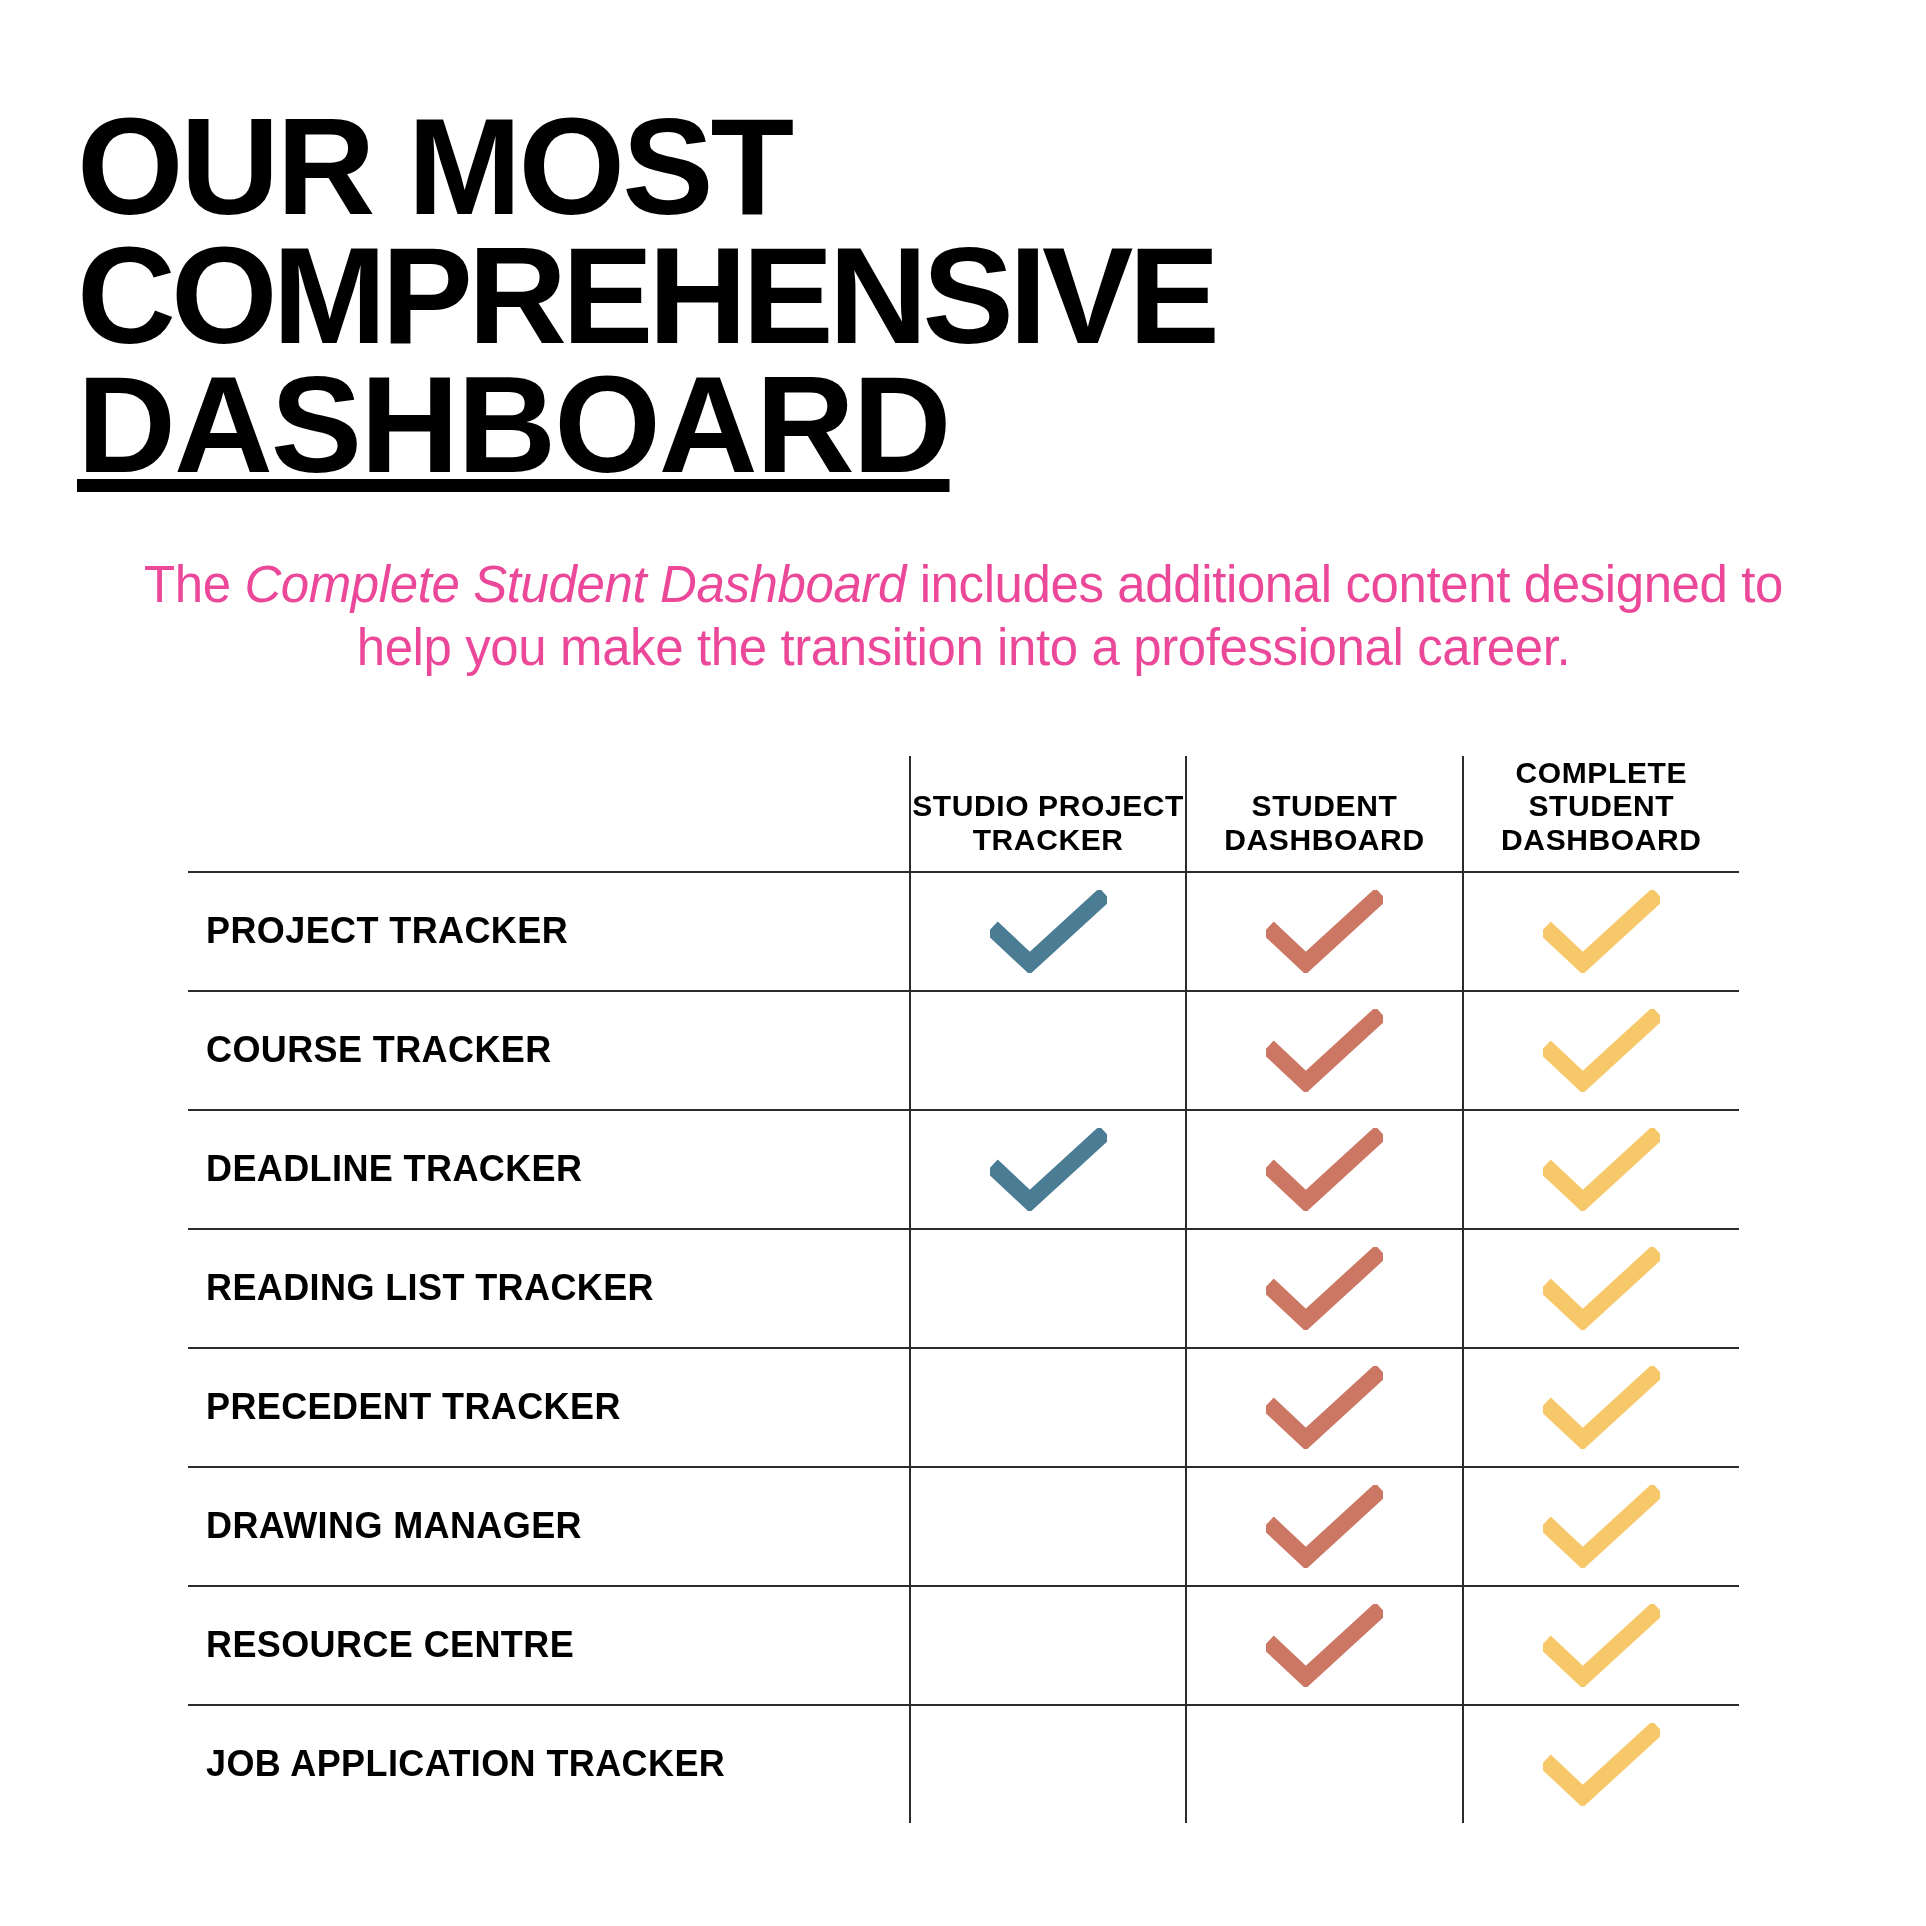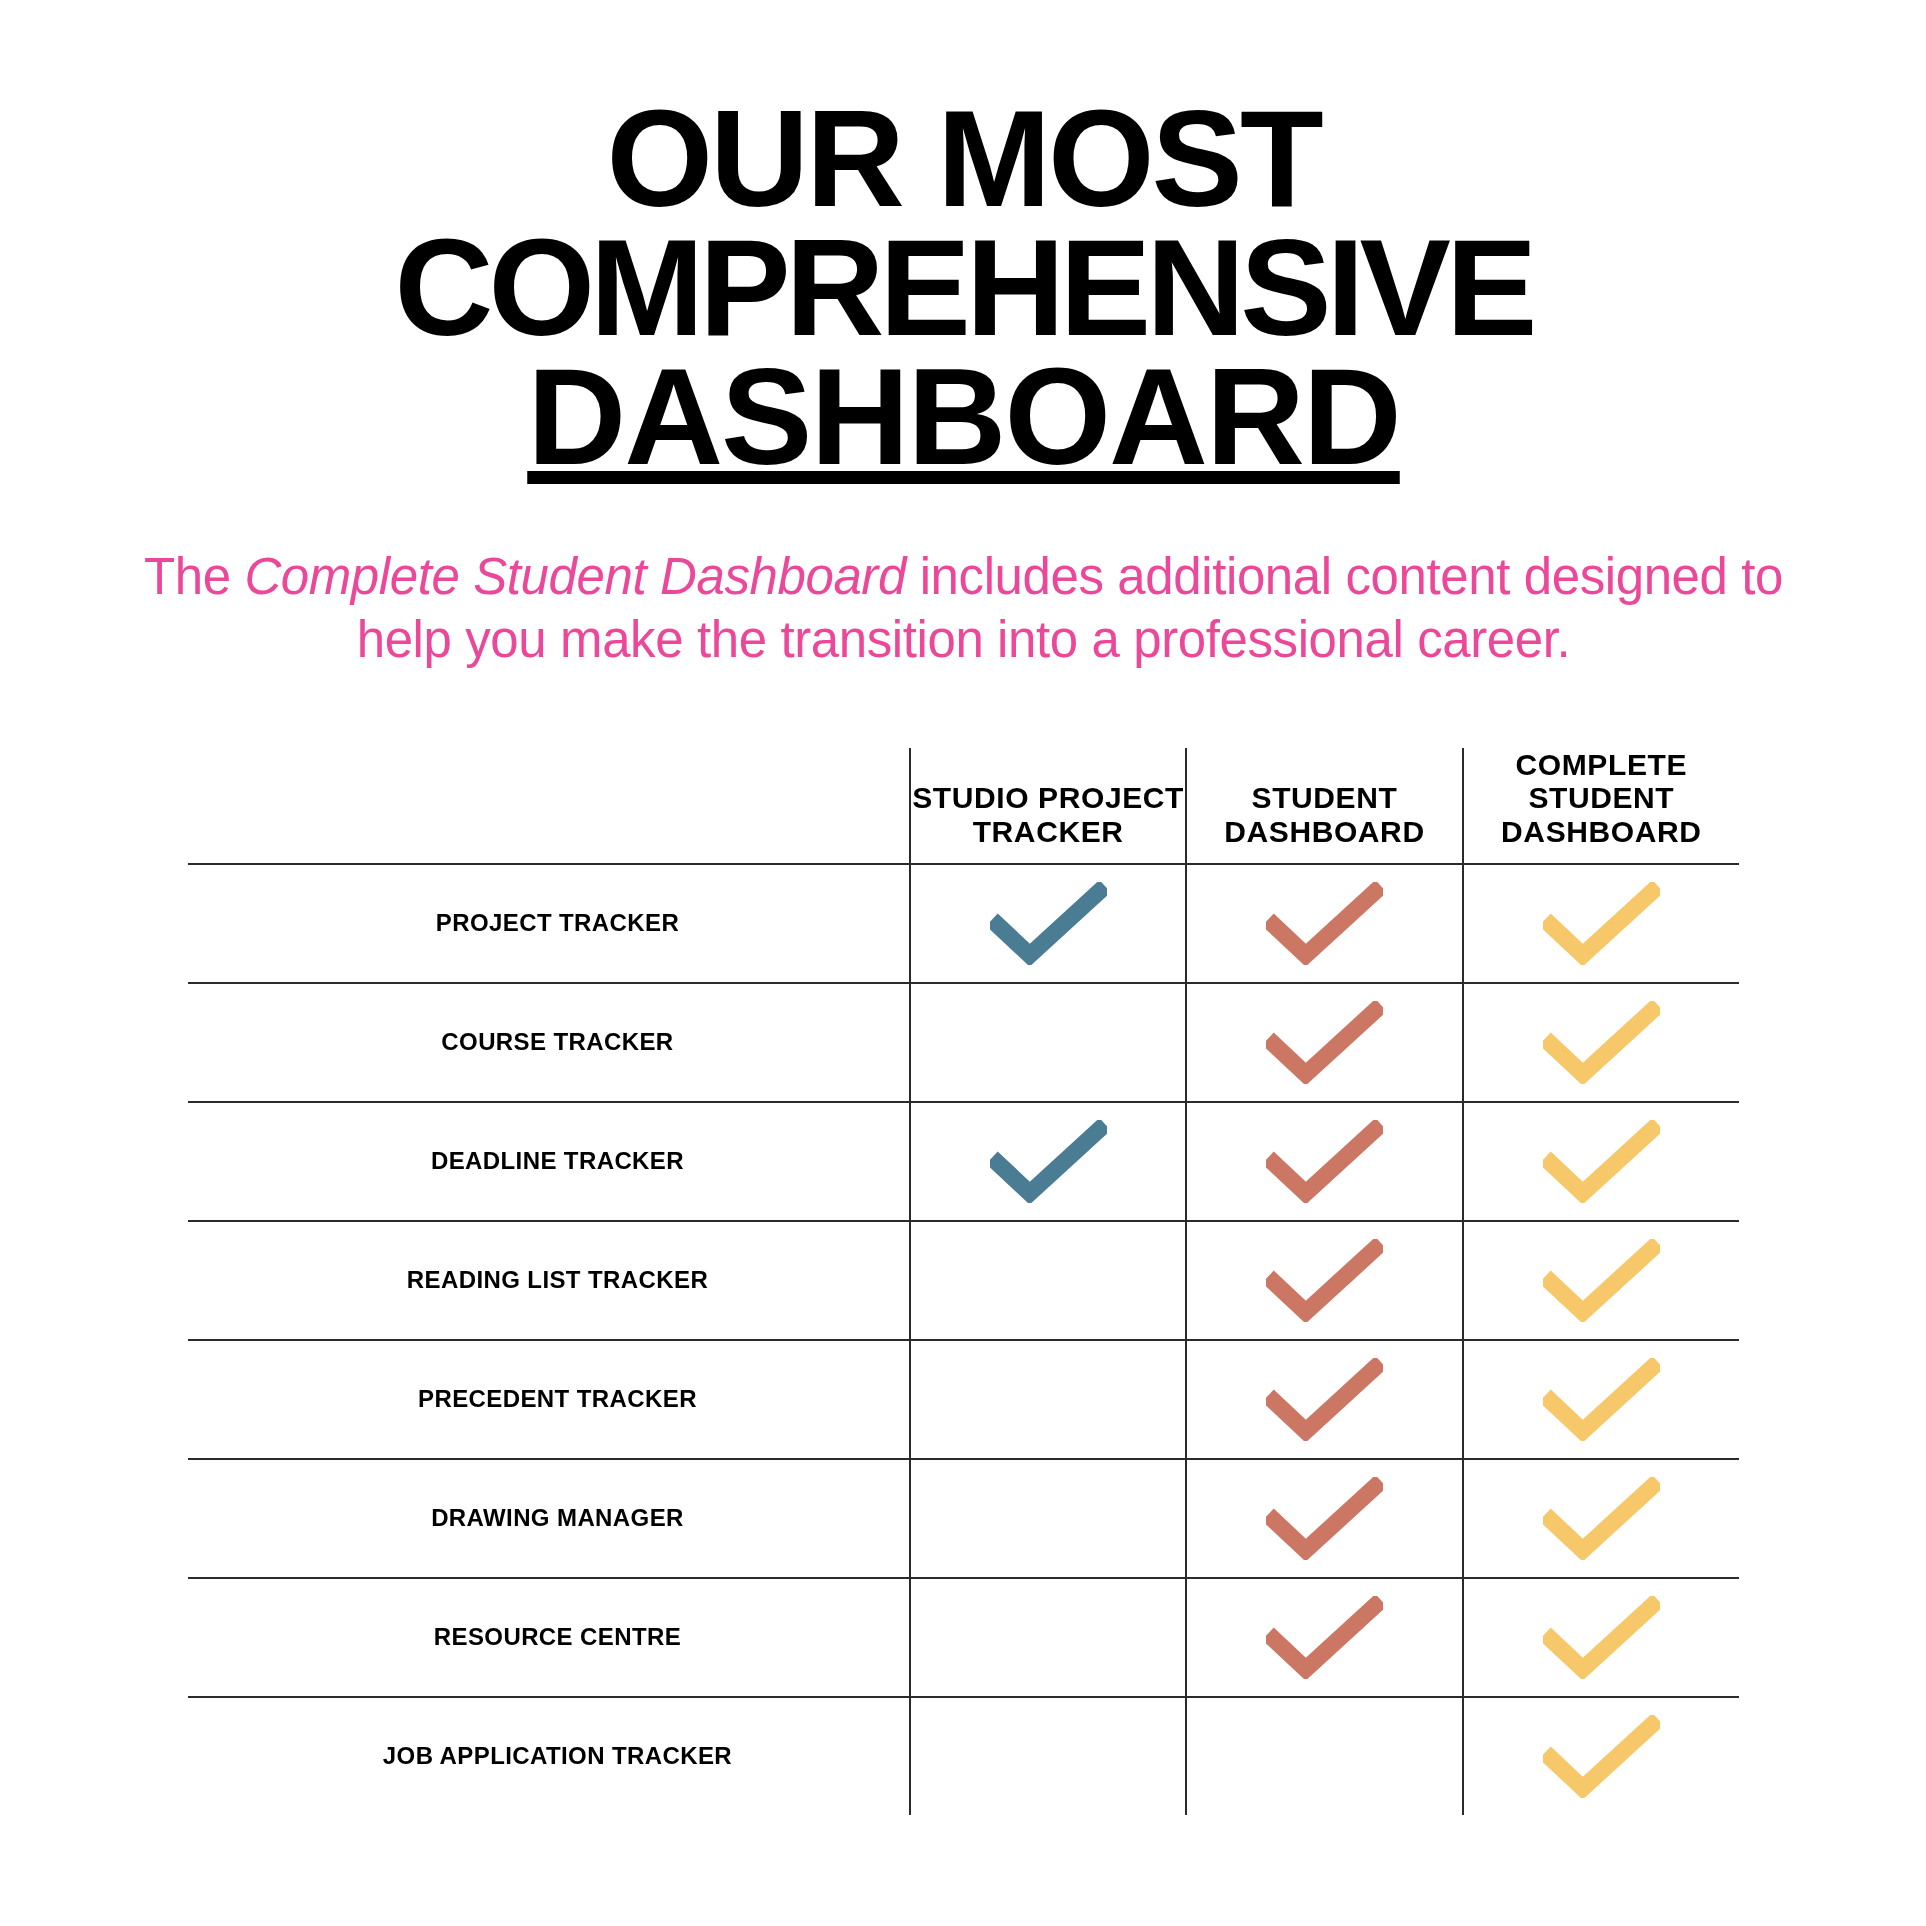--- a/index.html
+++ b/index.html
@@ -17,26 +17,26 @@
   .page {
     position: relative;
     width: 1927px;
     height: 1927px;
     box-sizing: border-box;
     padding: 0 69px;
   }
 
   
   .headline {
-    text-align: center;
+    text-align: left;
     font-weight: 900;
     font-size: 137px;
     line-height: 0.94;
     letter-spacing: -3px;
-    margin: 0;
+    margin: 8px;
     padding-top: 95px;
     text-transform: uppercase;
   }
   .headline .ln {
     display: block;
     white-space: nowrap;
   }
   .headline .ln2 { letter-spacing: -5px; }
   .headline .ln3 { letter-spacing: -2px; text-decoration: underline; }
 
@@ -80,27 +80,26 @@
   thead th.plan-head {
     border-left: 2px solid #2b2b2b;
   }
 
   tbody td {
     border-top: 2px solid #2b2b2b;
     height: 117px;
     padding: 0;
   }
   tbody td.feature {
-    font-size: 24px;
+    font-size: 36px;
     font-weight: 900;
     letter-spacing: 0.4px;
     text-transform: uppercase;
     padding-left: 18px;
     white-space: nowrap;
-    text-align: center;
   }
   tbody td.cell {
     border-left: 2px solid #2b2b2b;
     text-align: center;
   }
   tbody tr:last-child td.cell { border-bottom: 0; }
 
   
   table.compare { border-bottom: 0; }
 

